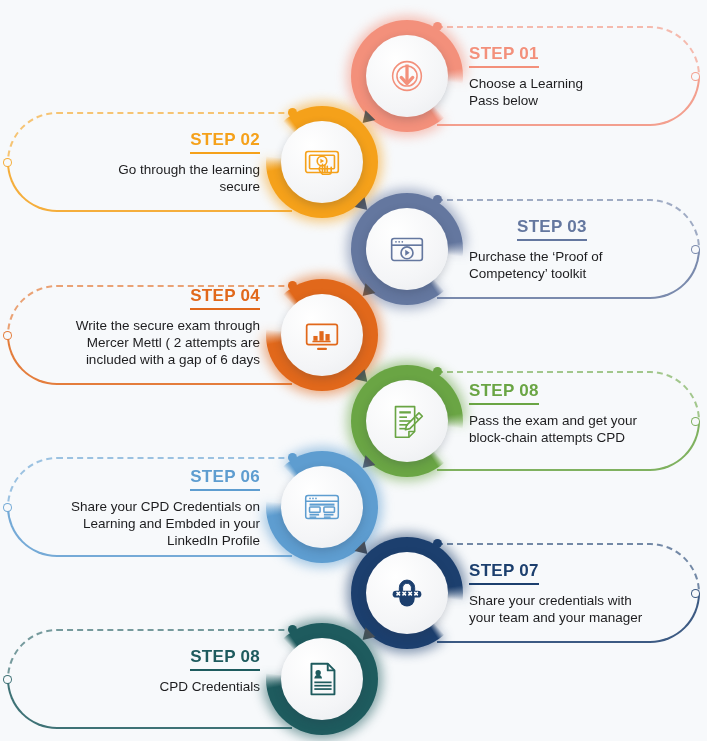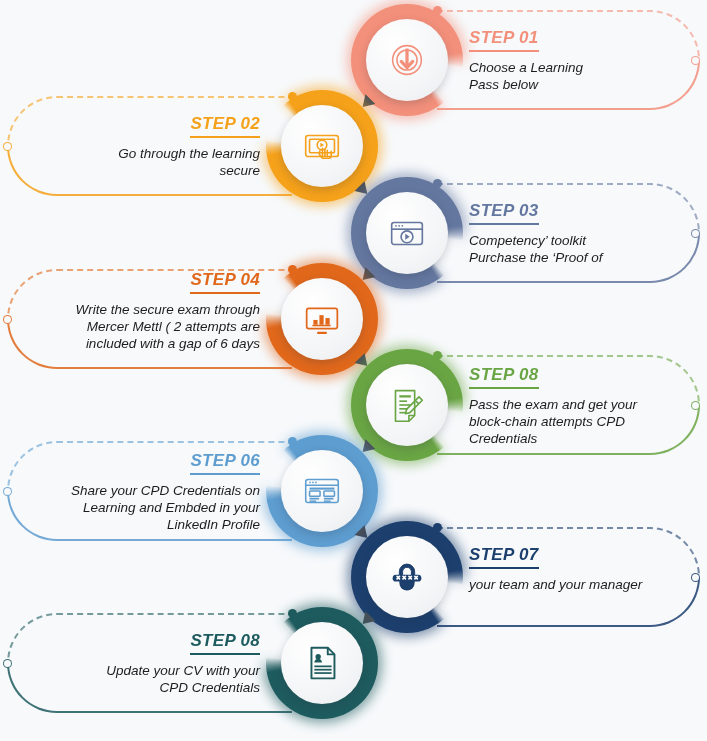--- a/index.html
+++ b/index.html
@@ -3,21 +3,21 @@
 <meta charset="utf-8">
 <style>
   html,body{margin:0;padding:0;}
   body{
     width:707px;height:741px;
     background:#f7f9fb;
     font-family:"Liberation Sans", sans-serif;
     overflow:hidden;
     position:relative;
   }
-  #stage{position:absolute;left:0;top:0;width:707px;height:628px;font-style:italic;}
+  #stage{position:absolute;left:0;top:16px;width:707px;height:628px;}
 
   
   .conn{position:absolute;box-sizing:border-box;}
   .conn .half{position:absolute;box-sizing:border-box;left:0;width:100%;height:50%;}
   .conn .top{top:0;border-style:dashed;border-width:2px 2px 0 2px;border-bottom:none;}
   .conn .bot{top:50%;border-style:solid;border-width:0 2px 2px 2px;border-top:none;}
   .conn.right .top{border-top-right-radius:62px;border-top-left-radius:0;border-left:none;}
   .conn.right .bot{border-bottom-right-radius:62px;border-bottom-left-radius:0;border-left:none;}
   .conn.left .top{border-top-left-radius:62px;border-top-right-radius:0;border-right:none;}
   .conn.left .bot{border-bottom-left-radius:62px;border-bottom-right-radius:0;border-right:none;}
@@ -104,24 +104,24 @@
       </div>
     </div>
     <div class="arrow" style="top: 182.5px; left: 358px; transform: rotate(45deg);"></div>
     <div class="conn right" style="left: 437px; width: 263px; top: 183px; height: 100px;">
       <div class="half top" style="border-color:rgba(100,119,159,0.6)"></div>
       <div class="half bot" style="border-color:rgba(100,119,159,0.85)"></div>
     </div>
     <div class="endcap" style="border-color: rgba(100, 119, 159, 0.85); top: 228.5px; left: 690.5px;"></div>
     <div class="startdot" style="background: rgb(100, 119, 159); top: 178.5px; left: 432.5px;"></div>
     <div class="txt r" style="top: 201px; left: 469px; width: 230px;">
-      <div><span class="step" style="color: rgb(100, 119, 159); border-bottom-color: rgb(100, 119, 159);">STEP 03</span></div>
-      <div class="desc">
+      <div><span class="step" style="color: rgb(100, 119, 159); border-bottom-color: rgb(100, 119, 159); margin-left: 48px;">STEP 03</span></div>
+      <div class="desc">
+        <div>Purchase the ‘Proof of</div>
         <div>Competency’ toolkit</div>
-        <div>Purchase the ‘Proof of</div>
       </div>
     </div>
     <div class="node" style="left: 351px; top: 177px;">
       <div class="ringglow" style="background: conic-gradient(from 112deg, rgba(100, 119, 159, 0) 0deg, rgba(100, 119, 159, 0) 26deg, rgb(100, 119, 159) 34deg, rgb(100, 119, 159) 330deg, rgba(100, 119, 159, 0) 346deg, rgba(100, 119, 159, 0) 360deg);"></div>
       <div class="ring" style="background: conic-gradient(from 112deg, rgba(100, 119, 159, 0) 0deg, rgba(100, 119, 159, 0) 26deg, rgb(100, 119, 159) 34deg, rgb(100, 119, 159) 330deg, rgba(100, 119, 159, 0) 346deg, rgba(100, 119, 159, 0) 360deg);"></div>
       <div class="inner">
         <svg width="46" height="46" viewBox="0 0 48 48" fill="none" stroke="#64779f" stroke-width="1.7">
      <rect x="8" y="13" width="32" height="23" rx="2.5"></rect>
      <line x1="8" y1="20" x2="40" y2="20"></line>
      <circle cx="12.5" cy="16.5" r="0.9" fill="#64779f" stroke="none"></circle>
@@ -166,21 +166,20 @@
       <div class="half top" style="border-color:rgba(106,165,68,0.6)"></div>
       <div class="half bot" style="border-color:rgba(106,165,68,0.85)"></div>
     </div>
     <div class="endcap" style="border-color: rgba(106, 165, 68, 0.85); top: 400.5px; left: 690.5px;"></div>
     <div class="startdot" style="background: rgb(106, 165, 68); top: 350.5px; left: 432.5px;"></div>
     <div class="txt r" style="top: 364.5px; left: 469px; width: 230px;">
       <div><span class="step" style="color: rgb(106, 165, 68); border-bottom-color: rgb(106, 165, 68);">STEP 08</span></div>
       <div class="desc">
         <div>Pass the exam and get your</div>
         <div>block-chain attempts CPD</div>
-        <div>Credentials</div>
       </div>
     </div>
     <div class="node" style="left: 351px; top: 349px;">
       <div class="ringglow" style="background: conic-gradient(from 112deg, rgba(106, 165, 68, 0) 0deg, rgba(106, 165, 68, 0) 26deg, rgb(106, 165, 68) 34deg, rgb(106, 165, 68) 330deg, rgba(106, 165, 68, 0) 346deg, rgba(106, 165, 68, 0) 360deg);"></div>
       <div class="ring" style="background: conic-gradient(from 112deg, rgba(106, 165, 68, 0) 0deg, rgba(106, 165, 68, 0) 26deg, rgb(106, 165, 68) 34deg, rgb(106, 165, 68) 330deg, rgba(106, 165, 68, 0) 346deg, rgba(106, 165, 68, 0) 360deg);"></div>
       <div class="inner">
         <svg width="46" height="46" viewBox="0 0 48 48" fill="none" stroke="#6aa544" stroke-width="1.7">
      <path d="M12 9 h20 v26 l-6 6 h-14 z" stroke-linejoin="round"></path>
      <path d="M26 41 v-6 h6" stroke-linejoin="round"></path>
      <line x1="16" y1="15" x2="28" y2="15" stroke-width="2.4"></line>
@@ -231,20 +230,21 @@
     <div class="arrow" style="top: 527px; left: 358px; transform: rotate(45deg);"></div>
     <div class="conn right" style="left: 437px; width: 263px; top: 527px; height: 100px;">
       <div class="half top" style="border-color:rgba(28,63,110,0.6)"></div>
       <div class="half bot" style="border-color:rgba(28,63,110,0.85)"></div>
     </div>
     <div class="endcap" style="border-color: rgba(28, 63, 110, 0.85); top: 572.5px; left: 690.5px;"></div>
     <div class="startdot" style="background: rgb(28, 63, 110); top: 522.5px; left: 432.5px;"></div>
     <div class="txt r" style="top: 545px; left: 469px; width: 230px;">
       <div><span class="step" style="color: rgb(28, 63, 110); border-bottom-color: rgb(28, 63, 110);">STEP 07</span></div>
       <div class="desc">
+        <div>Share your credentials with</div>
         <div>your team and your manager</div>
       </div>
     </div>
     <div class="node" style="left: 351px; top: 521px;">
       <div class="ringglow" style="background: conic-gradient(from 112deg, rgba(28, 63, 110, 0) 0deg, rgba(28, 63, 110, 0) 26deg, rgb(28, 63, 110) 34deg, rgb(28, 63, 110) 330deg, rgba(28, 63, 110, 0) 346deg, rgba(28, 63, 110, 0) 360deg);"></div>
       <div class="ring" style="background: conic-gradient(from 112deg, rgba(28, 63, 110, 0) 0deg, rgba(28, 63, 110, 0) 26deg, rgb(28, 63, 110) 34deg, rgb(28, 63, 110) 330deg, rgba(28, 63, 110, 0) 346deg, rgba(28, 63, 110, 0) 360deg);"></div>
       <div class="inner">
         <svg width="46" height="46" viewBox="0 0 48 48" fill="#1c3f6e" stroke="#1c3f6e">
      <path d="M16 23 v-4.5 a8 8 0 0 1 16 0 V23 h-3.4 v-4.5 a4.6 4.6 0 0 0 -9.2 0 V23 Z"></path>
      <path d="M16 26.5 h16 v3.5 a8 8 0 0 1 -16 0 Z" stroke="none"></path>
@@ -262,21 +262,20 @@
     <div class="arrow" style="top: 613px; left: 361px; transform: rotate(135deg);"></div>
     <div class="conn left" style="left: 7px; width: 285px; top: 613px; height: 100px;">
       <div class="half top" style="border-color:rgba(30,91,94,0.6)"></div>
       <div class="half bot" style="border-color:rgba(30,91,94,0.85)"></div>
     </div>
     <div class="endcap" style="border-color: rgba(30, 91, 94, 0.85); top: 658.5px; left: 2.5px;"></div>
     <div class="startdot" style="background: rgb(30, 91, 94); top: 608.5px; left: 287.5px;"></div>
     <div class="txt l" style="top: 631px; left: 30px; width: 230px;">
       <div><span class="step" style="color: rgb(30, 91, 94); border-bottom-color: rgb(30, 91, 94);">STEP 08</span></div>
       <div class="desc">
-        <div>Update your CV with your</div>
         <div>CPD Credentials</div>
       </div>
     </div>
     <div class="node" style="left: 266px; top: 607px;">
       <div class="ringglow" style="background: conic-gradient(from 290deg, rgba(30, 91, 94, 0) 0deg, rgba(30, 91, 94, 0) 26deg, rgb(30, 91, 94) 34deg, rgb(30, 91, 94) 330deg, rgba(30, 91, 94, 0) 346deg, rgba(30, 91, 94, 0) 360deg);"></div>
       <div class="ring" style="background: conic-gradient(from 290deg, rgba(30, 91, 94, 0) 0deg, rgba(30, 91, 94, 0) 26deg, rgb(30, 91, 94) 34deg, rgb(30, 91, 94) 330deg, rgba(30, 91, 94, 0) 346deg, rgba(30, 91, 94, 0) 360deg);"></div>
       <div class="inner">
         <svg width="46" height="46" viewBox="0 0 48 48" fill="none" stroke="#1e5b5e" stroke-width="2">
      <path d="M13 8 h17 l7 7 v25 h-24 z" stroke-linejoin="round"></path>
      <path d="M30 8 v7 h7" stroke-linejoin="round"></path>

